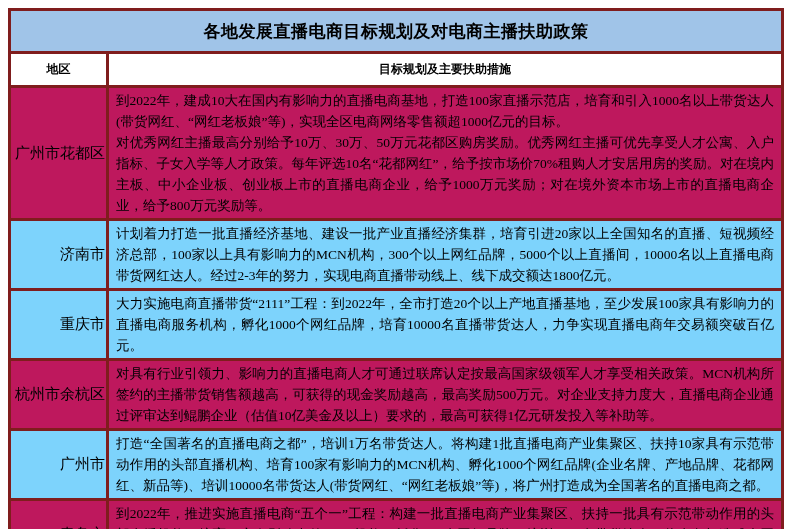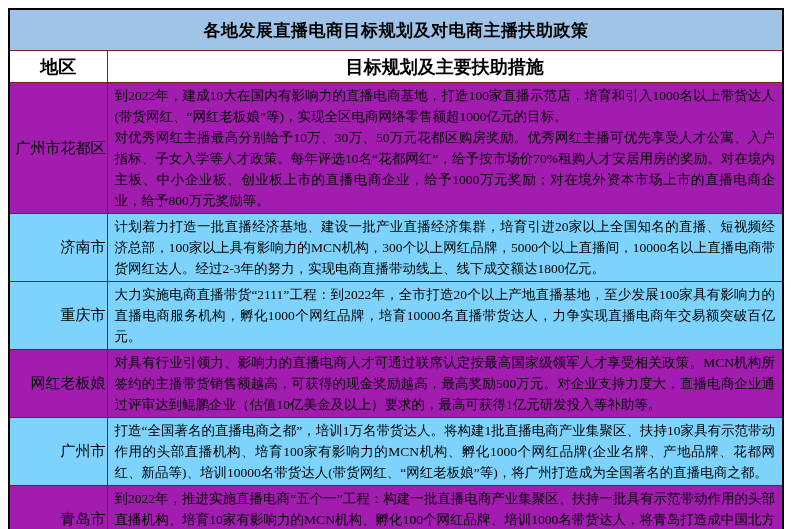--- a/index.html
+++ b/index.html
@@ -23,51 +23,51 @@
     width: 776px;
   }
   table.policy {
     width: 776px;
     border-collapse: collapse;
     table-layout: fixed;
     border: 2px solid #000000;
   }
   col.region-col { width: 98px; }
   td, th {
-    border: 1px solid #7f1d1d;
+    border: 3px solid #7f1d1d;
     vertical-align: middle;
   }
   .title-cell {
     background: #a0c4e8;
     text-align: center;
     font-weight: bold;
     font-size: 17px;
     height: 38px;
     letter-spacing: 0.5px;
   }
   .head-cell {
     background: #ffffff;
     text-align: center;
     font-weight: bold;
-    font-size: 18px;
+    font-size: 12px;
     height: 29px;
   }
   .region-cell {
     text-align: right;
     font-size: 15px;
     padding: 2px 1px;
   }
   .measures-cell {
     text-align: justify;
     font-size: 13.5px;
     line-height: 21px;
     padding: 2px 7px;
   }
   .measures-cell p { margin: 0; }
-  tbody tr.zebra-blue td { background: #a21caf; }
+  tbody tr.zebra-blue td { background: #be185d; }
   tbody tr.zebra-white td { background: #7dd3fc; }
 </style>
 </head>
 <body>
 
 <div class="page">
   <div class="frame">
     <table class="policy">
       <colgroup>
         <col class="region-col">
@@ -96,21 +96,21 @@
             <p>计划着力打造一批直播经济基地、建设一批产业直播经济集群，培育引进20家以上全国知名的直播、短视频经济总部，100家以上具有影响力的MCN机构，300个以上网红品牌，5000个以上直播间，10000名以上直播电商带货网红达人。经过2-3年的努力，实现电商直播带动线上、线下成交额达1800亿元。</p>
           </td>
         </tr>
         <tr class="zebra-white">
           <td class="region-cell">重庆市</td>
           <td class="measures-cell">
             <p>大力实施电商直播带货“2111”工程：到2022年，全市打造20个以上产地直播基地，至少发展100家具有影响力的直播电商服务机构，孵化1000个网红品牌，培育10000名直播带货达人，力争实现直播电商年交易额突破百亿元。</p>
           </td>
         </tr>
         <tr class="zebra-blue">
-          <td class="region-cell">网红老板娘</td>
+          <td class="region-cell">杭州市余杭区</td>
           <td class="measures-cell">
             <p>对具有行业引领力、影响力的直播电商人才可通过联席认定按最高国家级领军人才享受相关政策。MCN机构所签约的主播带货销售额越高，可获得的现金奖励越高，最高奖励500万元。对企业支持力度大，直播电商企业通过评审达到鲲鹏企业（估值10亿美金及以上）要求的，最高可获得1亿元研发投入等补助等。</p>
           </td>
         </tr>
         <tr class="zebra-white">
           <td class="region-cell">广州市</td>
           <td class="measures-cell">
             <p>打造“全国著名的直播电商之都”，培训1万名带货达人。将构建1批直播电商产业集聚区、扶持10家具有示范带动作用的头部直播机构、培育100家有影响力的MCN机构、孵化1000个网红品牌(企业名牌、产地品牌、花都网红、新品等)、培训10000名带货达人(带货网红、“网红老板娘”等)，将广州打造成为全国著名的直播电商之都。</p>
           </td>
         </tr>

